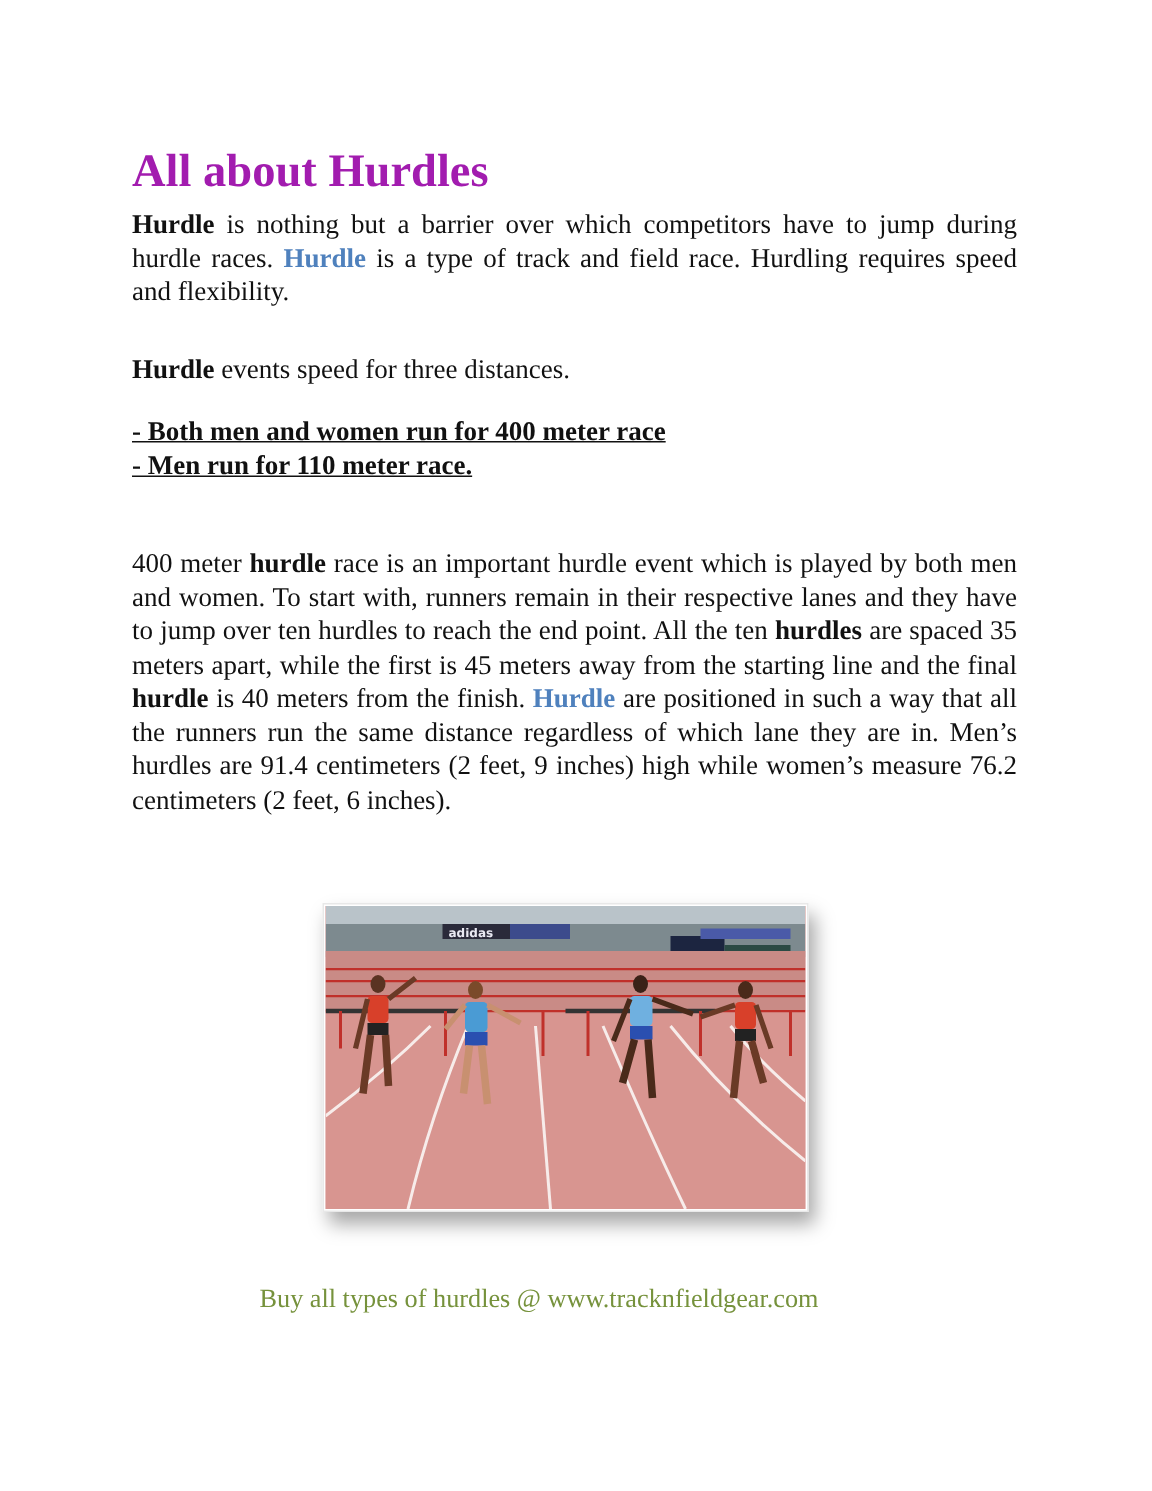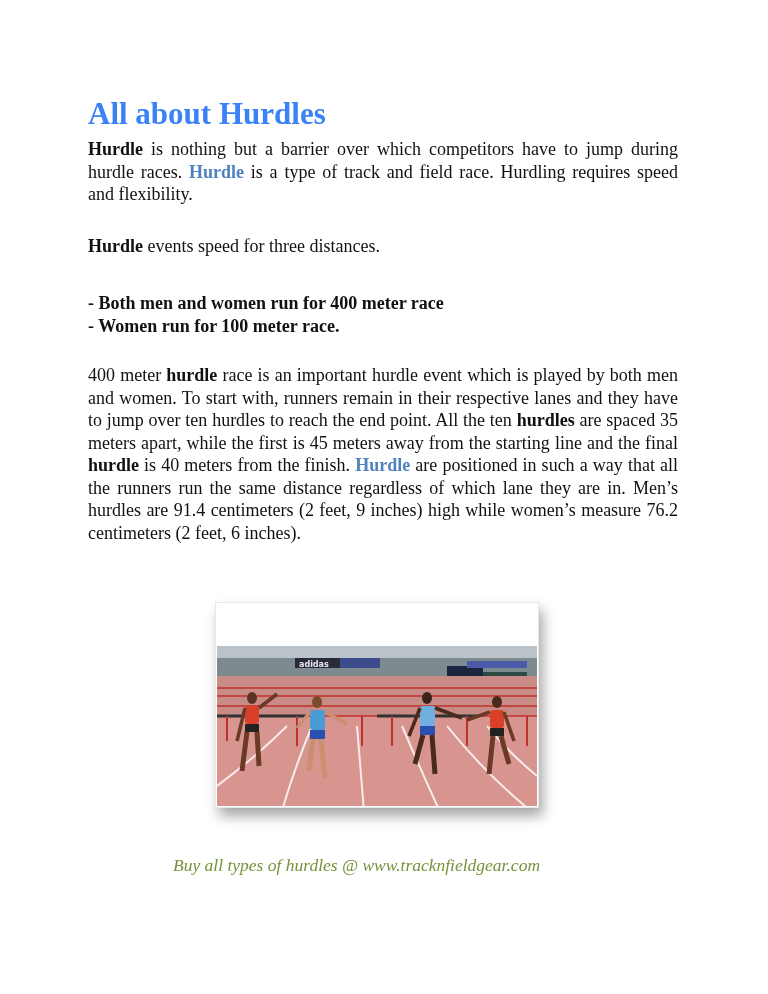--- a/index.html
+++ b/index.html
@@ -21,37 +21,37 @@
       top: 0;
       width: 590px;
     }
     .title {
       position: absolute;
       top: 96px;
       left: 0;
       margin: 0;
       font-size: 31px;
       font-weight: bold;
-      color: #3b82f6;
+      color: #a21caf;
       letter-spacing: 0px;
       white-space: nowrap;
     }
     .para {
       position: absolute;
       left: 0;
       width: 590px;
       margin: 0;
       font-size: 18px;
       line-height: 22.5px;
       text-align: justify;
       text-align-last: left;
     }
     .p1 { top: 138px; }
     .p2 { top: 235px; }
-    .list { top: 292px; }
+    .list { top: 276px; text-decoration: underline; }
     .p3 { top: 364px; }
     .list .item {
       display: block;
       font-weight: bold;
       font-size: 18px;
       line-height: 22.5px;
     }
     b.kw { font-weight: bold; color: #111111; }
     b.kw-blue { font-weight: bold; color: #4f81bd; }
     .photo-wrap {
@@ -62,46 +62,44 @@
       height: 204px;
       background: #ffffff;
       box-shadow: 4px 8px 12px rgba(0,0,0,0.35);
       border: 1px solid #e8e8e8;
     }
     .photo {
       position: absolute;
       left: 1px; top: 1px; right: 1px; bottom: 1px;
       overflow: hidden;
       background: #d9928f;
-      margin-top: 42px;
     }
     .caption {
       position: absolute;
       left: 173px;
       top: 855px;
       margin: 0;
       font-size: 17.5px;
-      font-style: italic;
       color: #76923c;
       white-space: nowrap;
     }
   </style>
 </head>
 <body>
 
 <div class="page">
   <h1 class="title">All about Hurdles</h1>
 
   <p class="para p1"><b class="kw">Hurdle</b><span> is nothing but a barrier over which competitors have to jump during hurdle races. </span><b class="kw-blue">Hurdle</b><span> is a type of track and field race. Hurdling requires speed and flexibility.</span></p>
 
   <p class="para p2"><b class="kw">Hurdle</b><span> events speed for three distances.</span></p>
 
   <div class="para list">
     <span class="item">- Both men and women run for 400 meter race</span>
-    <span class="item">- Women run for 100 meter race.</span>
+    <span class="item">- Men run for 110 meter race.</span>
   </div>
 
   <p class="para p3"><span>400 meter </span><b class="kw">hurdle</b><span> race is an important hurdle event which is played by both men and women. To start with, runners remain in their respective lanes and they have to jump over ten hurdles to reach the end point. All the ten </span><b class="kw">hurdles</b><span> are spaced 35 meters apart, while the first is 45 meters away from the starting line and the final </span><b class="kw">hurdle</b><span> is 40 meters from the finish. </span><b class="kw-blue">Hurdle</b><span> are positioned in such a way that all the runners run the same distance regardless of which lane they are in. Men’s hurdles are 91.4 centimeters (2 feet, 9 inches) high while women’s measure 76.2 centimeters (2 feet, 6 inches).</span></p>
 </div>
 
 <div class="photo-wrap">
   <div class="photo">
     <svg width="320" height="202" viewBox="0 0 320 202" xmlns="http://www.w3.org/2000/svg">
 
       <rect x="0" y="0" width="320" height="30" fill="#b9c3c9"></rect>

